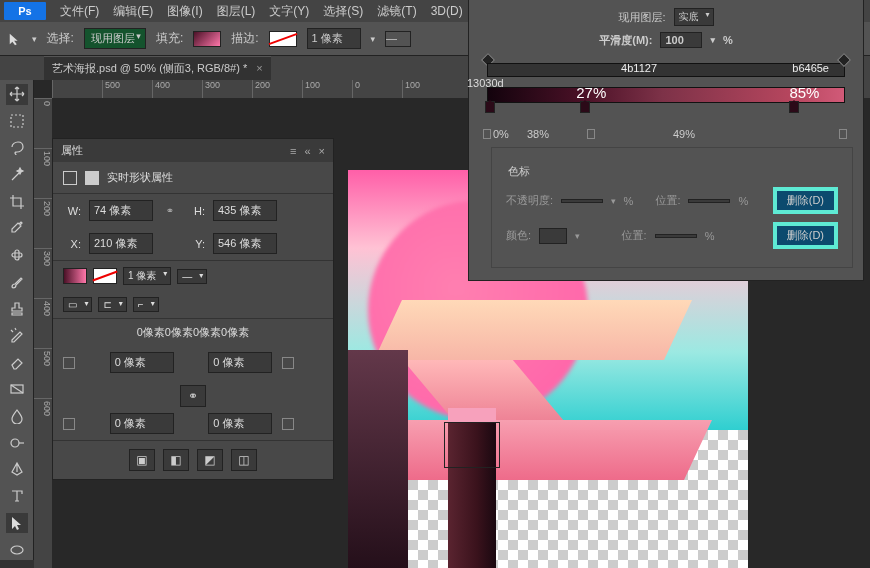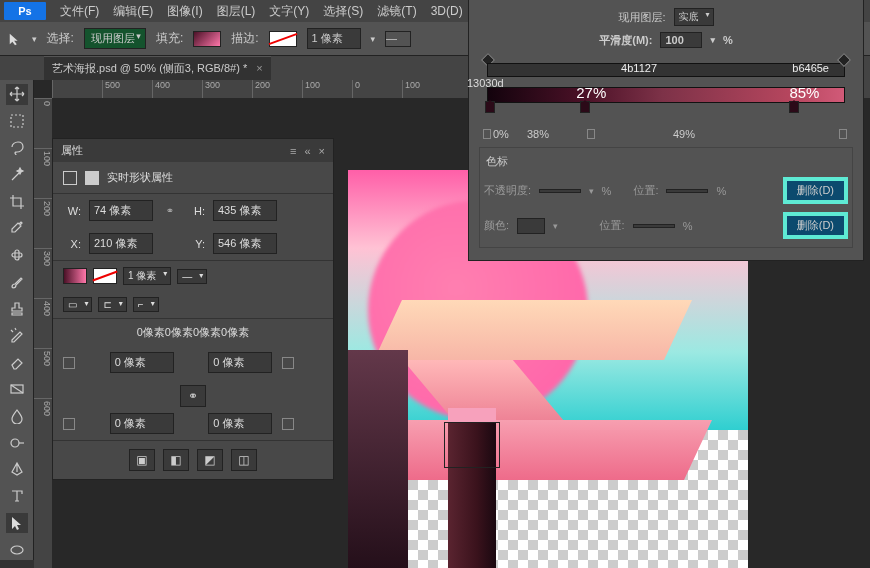--- a/index.html
+++ b/index.html
@@ -79,21 +79,21 @@
 .grad-track-wrap { position: relative; margin: 6px 0 4px; height: 26px; }
 .grad-track { position: absolute; left: 8px; right: 8px; top: 6px; height: 14px; background: #333; border: 1px solid #111; }
 .grad-track-wrap .ostop { position:absolute; top:-2px; width:10px; height:10px; background:#222; border:1px solid #888; transform:rotate(45deg);}
 .grad-label { position: absolute; top: 5px; font-size: 11px; color: #eee; }
 .grad-bar-wrap { position: relative; margin: 0 0 6px; height: 32px; }
 .grad-bar { position: absolute; left: 8px; right: 8px; top: 0; height: 16px; background: linear-gradient(90deg, #13030d 0%, #4b1127 27%, #7d3248 49%, #b6465e 85%, #d15a78 100%); border: 1px solid #111; }
 .grad-bar-wrap .cstop { position:absolute; top:14px; width:10px; height:12px; background:#fff; border:1px solid #222;}
 .grad-bar-wrap .cstop::before{content:"";position:absolute;top:-6px;left:0;width:0;height:0;border:4px solid transparent;border-bottom-color:#fff;}
 .grad-bar-wrap .cstop.dark{background:#2b0a18;} .grad-bar-wrap .cstop.dark::before{border-bottom-color:#2b0a18;}
 .grad-bar-wrap .pct { position:absolute; top:-3px; font-size:15px; color:#fff;}
-.stops-section { border: 1px solid #444; margin-top: 4px; padding: 4px; }
+.stops-section { border: 1px solid #444; margin-top: 4px; padding: 14px; margin-left: 12px; }
 .stops-section .srow { display:flex; align-items:center; gap:8px; padding:4px 0; color:#999;}
 .btn { background:#0c4a6e; border:4px solid #5eead4; padding:2px 10px; color:#ccc;}
 .numfield { background:#3a3a3a; border:1px solid #222; width:42px; padding:1px 4px; color:#ccc;}
 .grad-left-col { position:absolute; left:-2px; top:78px; font-size:11px; color:#ddd; }
 </style>
 </head>
 <body>
 
 <div class="menubar">
   <div class="ps-logo">Ps</div>

